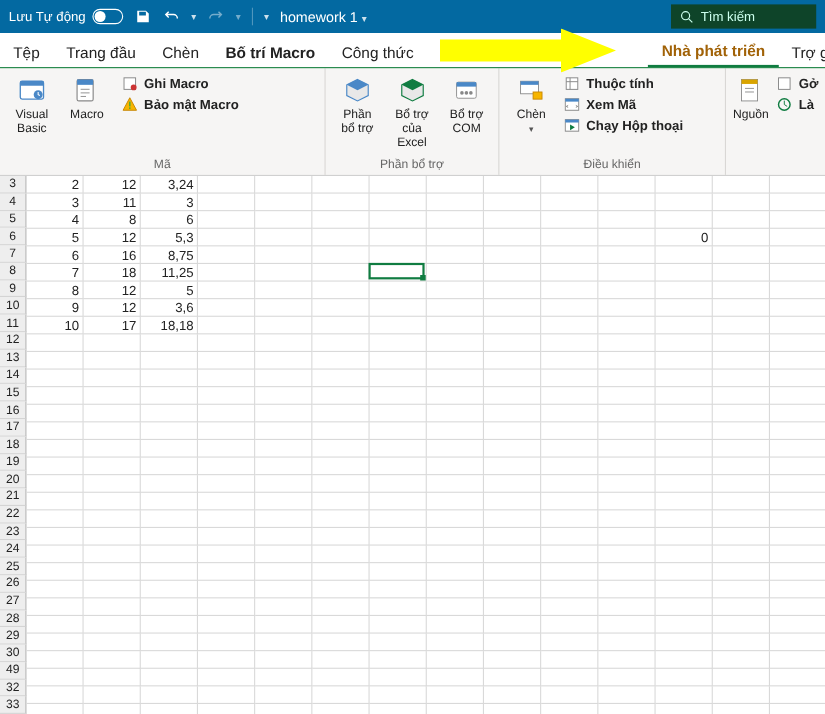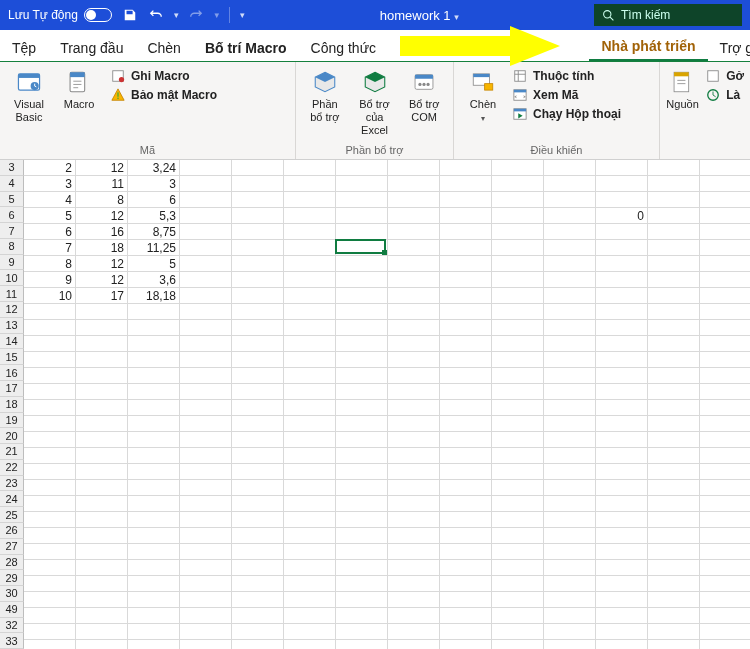--- a/index.html
+++ b/index.html
@@ -1,27 +1,27 @@
 <!DOCTYPE html>
 <html><head>
 <meta charset="utf-8">
 <style>
   * { margin: 0; padding: 0; box-sizing: border-box; font-family: "Segoe UI", Arial, sans-serif; }
   body { background: #fff; width: 750px; height: 649px; overflow: hidden; font-size: 13px; color: #222; }
 
   
-  .titlebar { background: #1d4ed8; color: #fff; height: 30px; display: flex; align-items: center; padding: 0 8px; gap: 10px; }
+  .titlebar { background: #0369a1; color: #fff; height: 30px; display: flex; align-items: center; padding: 0 8px; gap: 10px; }
   .autosave { display: flex; align-items: center; gap: 6px; font-size: 12px; }
   .toggle { width: 28px; height: 14px; border: 1px solid #fff; border-radius: 7px; position: relative; }
   .toggle::after { content: ""; position: absolute; left: 1px; top: 1px; width: 10px; height: 10px; background: #fff; border-radius: 50%; }
   .tb-icon { width: 16px; height: 16px; display: flex; align-items: center; justify-content: center; cursor: pointer; }
   .tb-sep { width: 1px; height: 16px; background: rgba(255,255,255,0.3); }
   .tb-caret { font-size: 9px; opacity: 0.8; }
-  .filename { flex: 1; text-align: center; font-size: 13px; }
-  .search { background: #0e4429; height: 22px; width: 148px; display: flex; align-items: center; padding: 0 8px; gap: 6px; font-size: 12px; color: #cfe; }
+  .filename { flex: 1; text-align: left; font-size: 13px; }
+  .search { background: #0e4429; height: 22px; width: 132px; display: flex; align-items: center; padding: 0 8px; gap: 6px; font-size: 12px; color: #cfe; }
 
   
   .tabs { height: 32px; display: flex; align-items: flex-end; border-bottom: 1px solid #15803d; background: #fff; position: relative; }
   .tab { padding: 6px 12px 5px; font-size: 14px; color: #222; cursor: pointer; white-space: nowrap; }
   .tab.active { color: #a16207; border-bottom: 2px solid #107c41; font-weight: 600; }
   .tab.bold { font-weight: 600; }
 
   
   .arrow-hl { position: absolute; left: 400px; top: -4px; width: 160px; height: 40px; pointer-events: none; }
 

